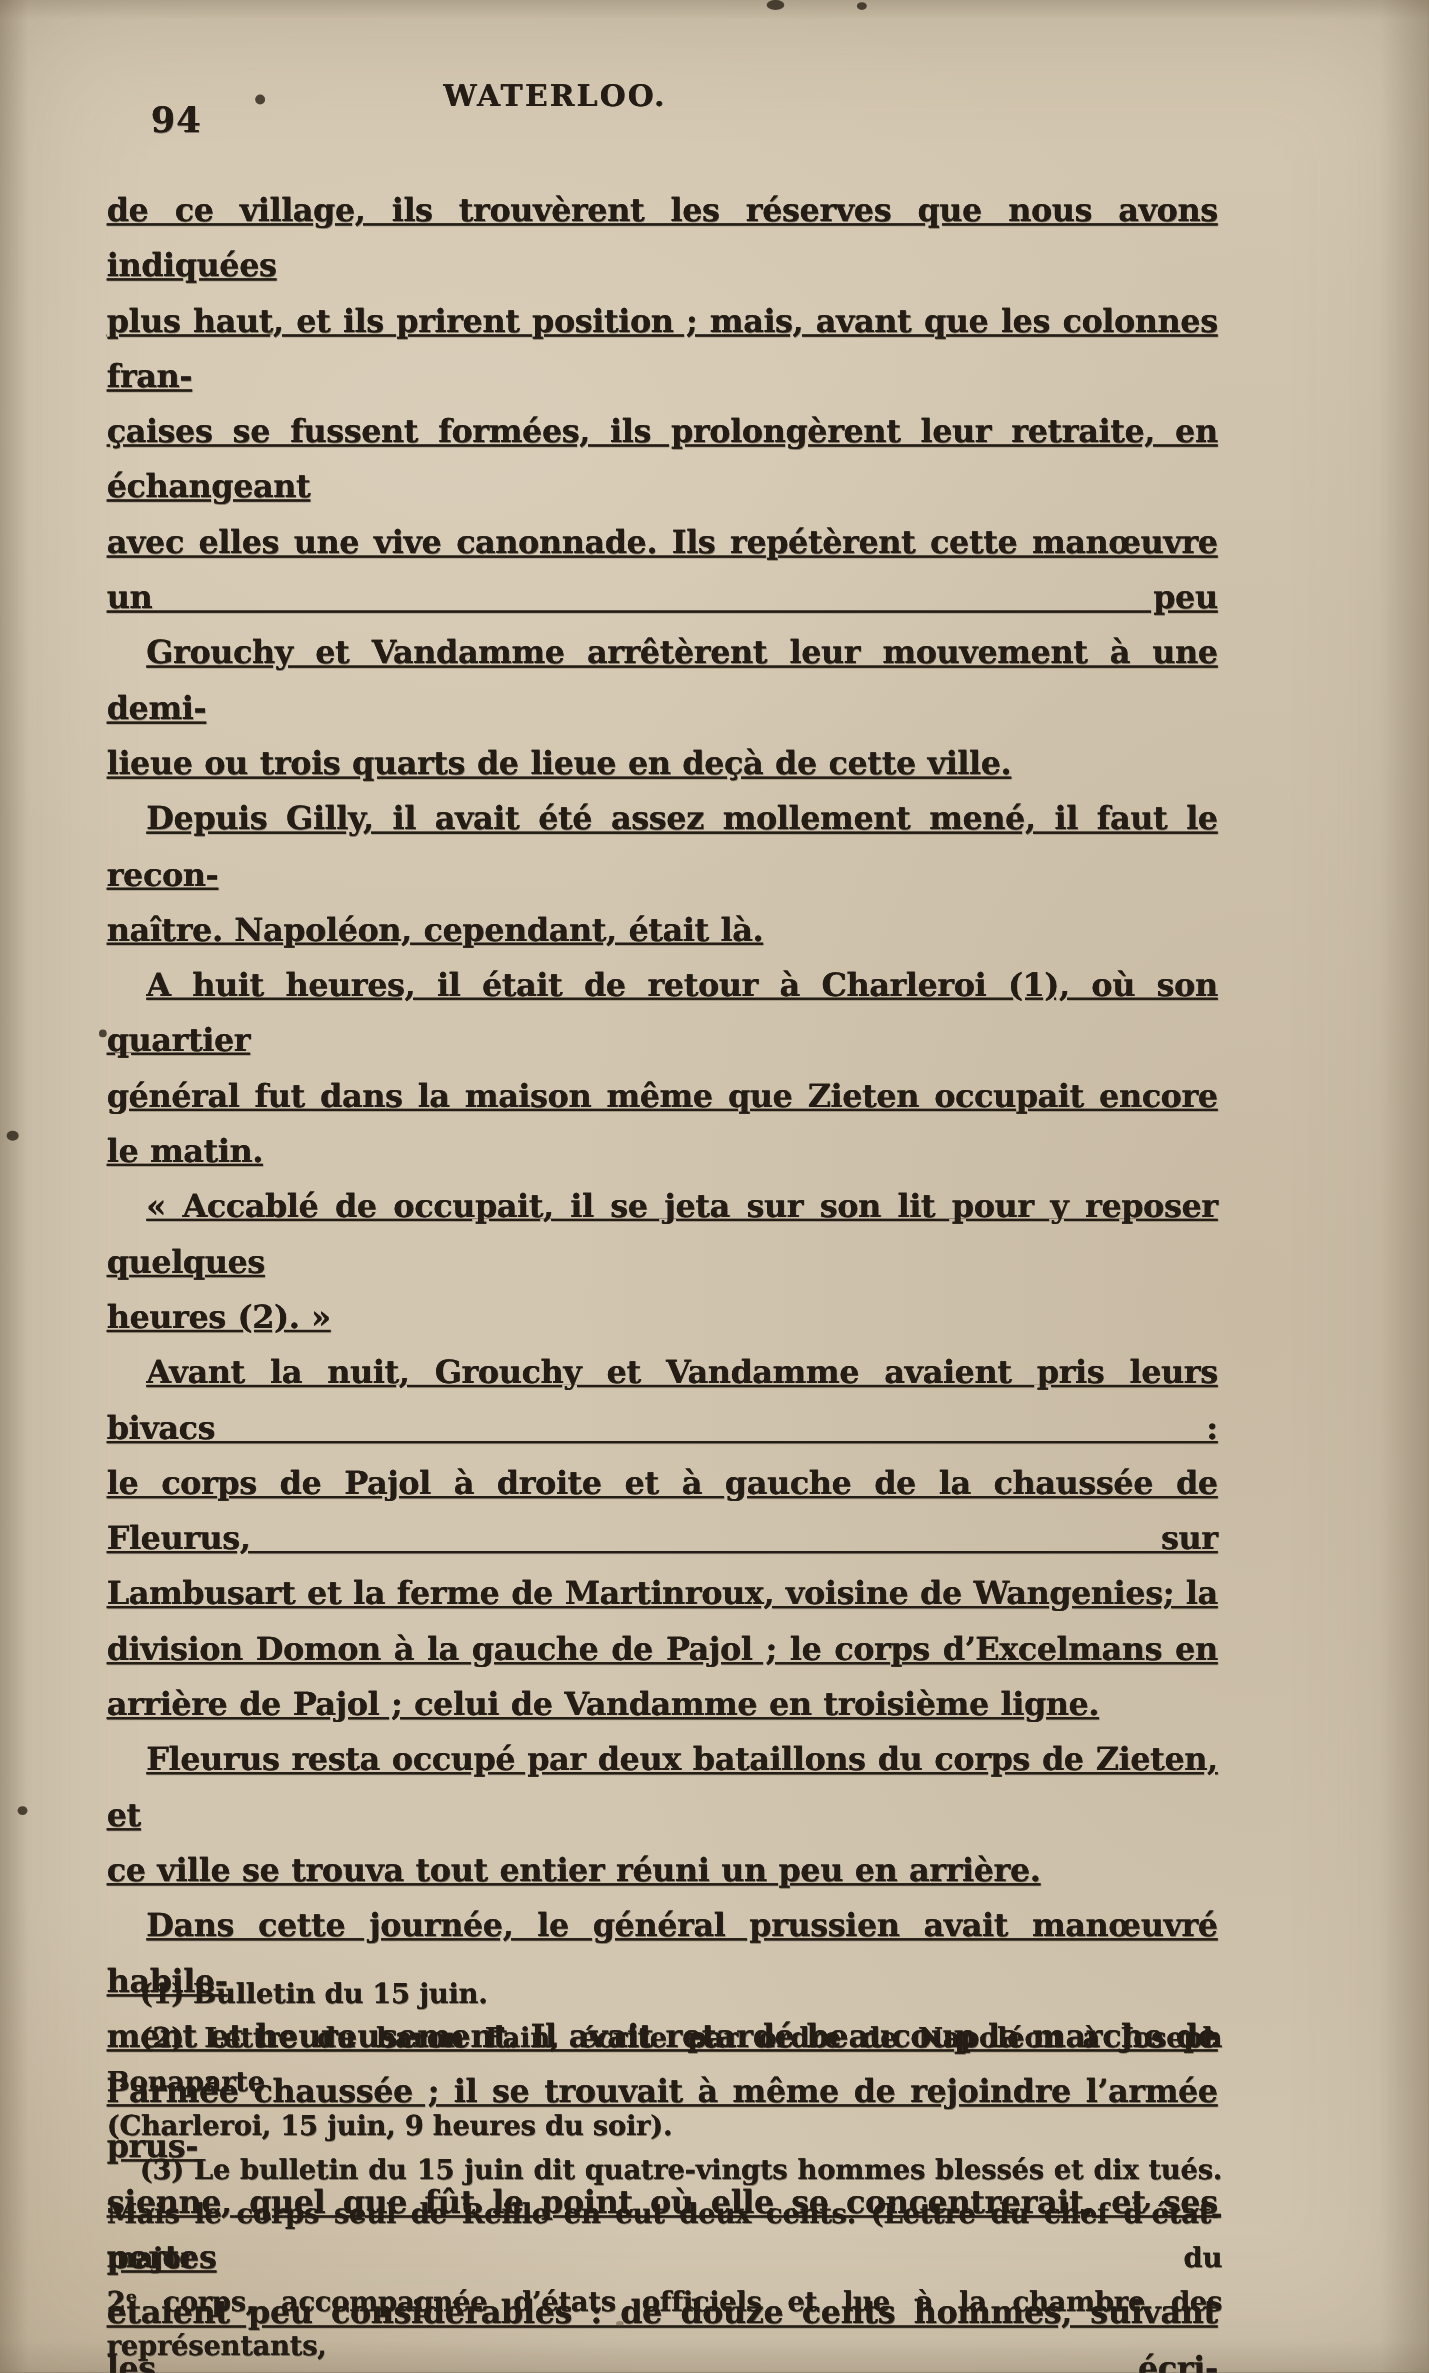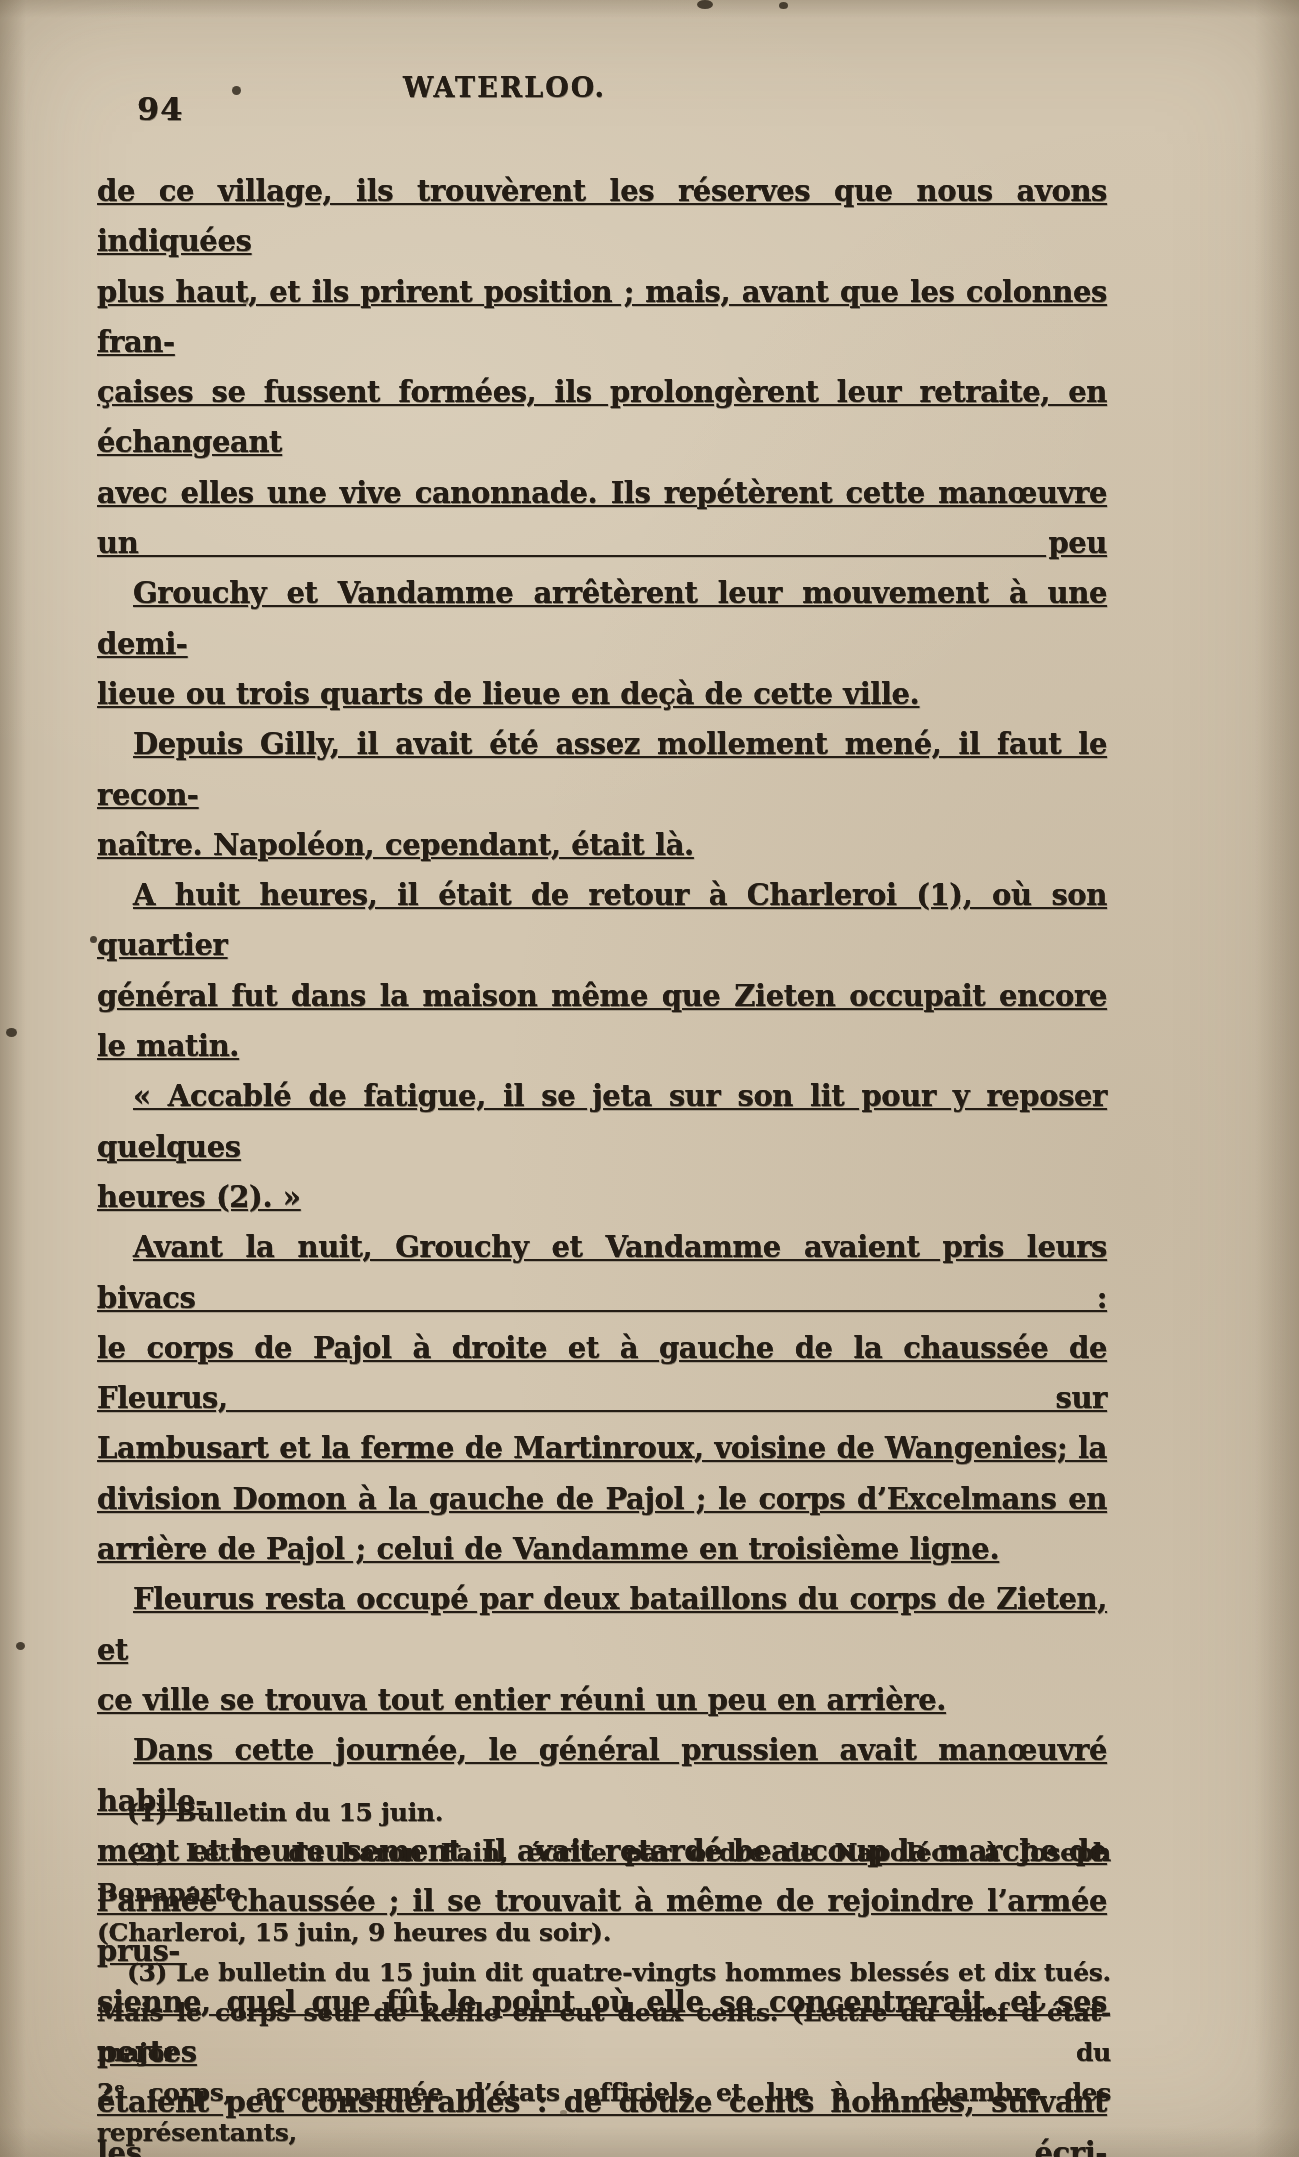--- a/index.html
+++ b/index.html
@@ -97,21 +97,21 @@
       <div class="line">de ce village, ils trouvèrent les réserves que nous avons indiquées</div>
       <div class="line">plus haut, et ils prirent position ; mais, avant que les colonnes fran-</div>
       <div class="line">çaises se fussent formées, ils prolongèrent leur retraite, en échangeant</div>
       <div class="line">avec elles une vive canonnade. Ils repétèrent cette manœuvre un peu</div>
       <div class="line indent">Grouchy et Vandamme arrêtèrent leur mouvement à une demi-</div>
       <div class="line para-end">lieue ou trois quarts de lieue en deçà de cette ville.</div>
       <div class="line indent">Depuis Gilly, il avait été assez mollement mené, il faut le recon-</div>
       <div class="line para-end">naître. Napoléon, cependant, était là.</div>
       <div class="line indent">A huit heures, il était de retour à Charleroi (1), où son quartier</div>
       <div class="line para-end">général fut dans la maison même que Zieten occupait encore le matin.</div>
-      <div class="line indent">« Accablé de fatigue, il se jeta sur son lit pour y reposer quelques</div>
+      <div class="line indent">« Accablé de occupait, il se jeta sur son lit pour y reposer quelques</div>
       <div class="line para-end">heures (2). »</div>
       <div class="line indent">Avant la nuit, Grouchy et Vandamme avaient pris leurs bivacs :</div>
       <div class="line">le corps de Pajol à droite et à gauche de la chaussée de Fleurus, sur</div>
       <div class="line">Lambusart et la ferme de Martinroux, voisine de Wangenies; la</div>
       <div class="line">division Domon à la gauche de Pajol ; le corps d’Excelmans en</div>
       <div class="line para-end">arrière de Pajol ; celui de Vandamme en troisième ligne.</div>
       <div class="line indent">Fleurus resta occupé par deux bataillons du corps de Zieten, et</div>
       <div class="line para-end">ce ville se trouva tout entier réuni un peu en arrière.</div>
       <div class="line indent">Dans cette journée, le général prussien avait manœuvré habile-</div>
       <div class="line">ment et heureusement. Il avait retardé beaucoup la marche de</div>

